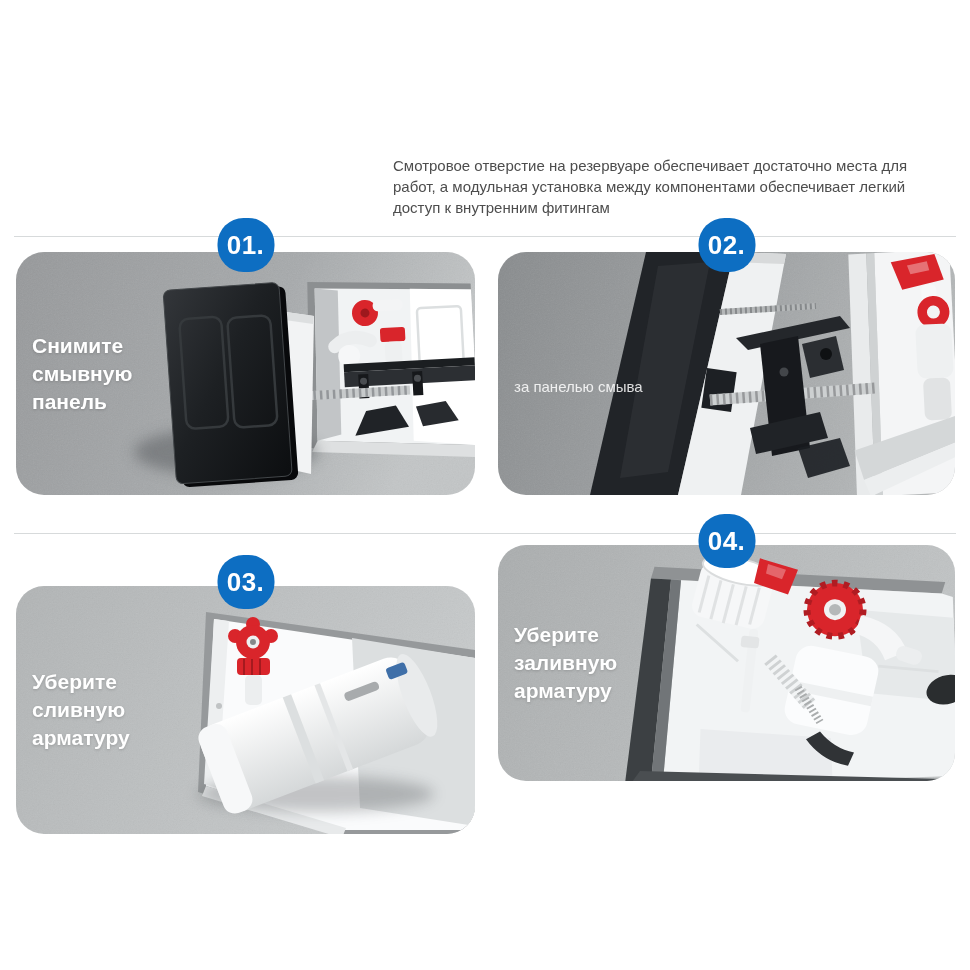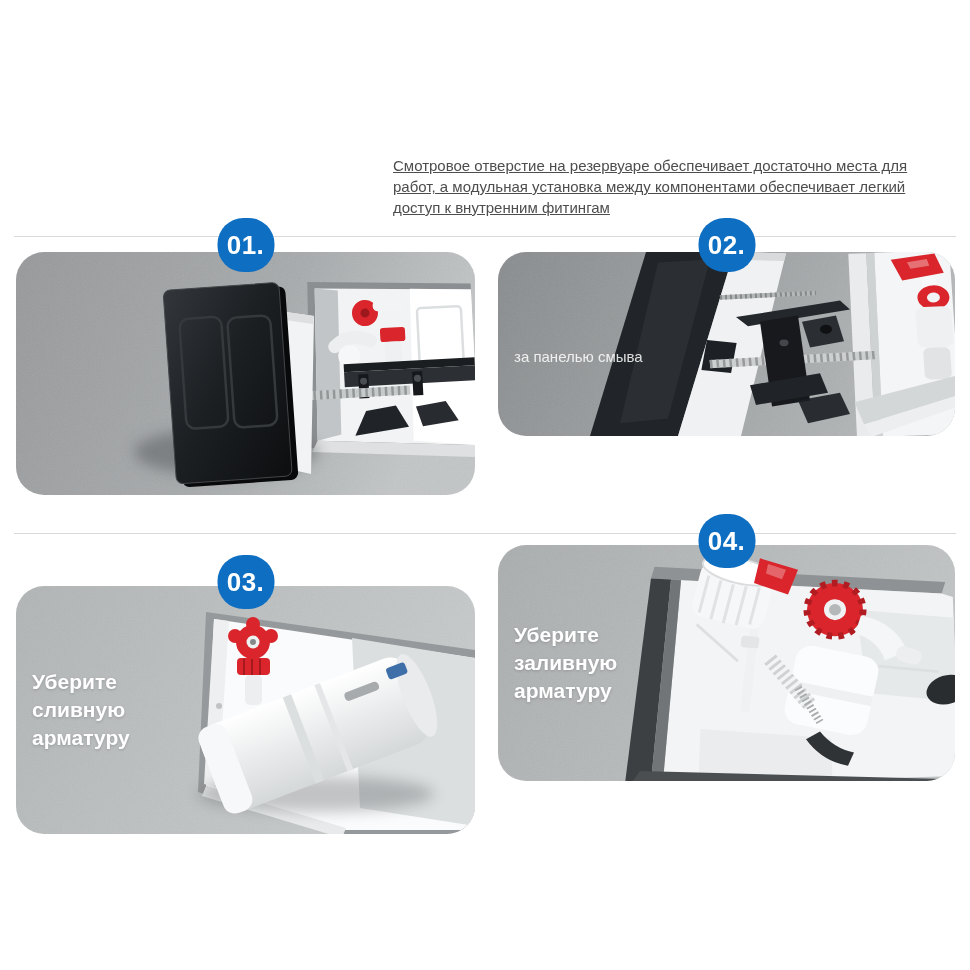--- a/index.html
+++ b/index.html
@@ -12,31 +12,30 @@
   .title{
     position:absolute;left:18px;top:141px;
     font-size:36px;font-weight:700;letter-spacing:1.2px;
     color:var(--title-text,#3a3a3a);
   }
   .intro{
     position:absolute;left:393px;top:140px;width:575px;
     font-size:15px;line-height:21px;
     color:var(--body-text,#4d4d4d);
     white-space:pre-line;
-    text-decoration:underline;
   }
   .divider{
     position:absolute;left:14px;width:942px;height:1px;
     background:var(--divider,#d7dadb);
   }
   .d1{top:236px}
   .d2{top:533px}
   .cell{position:absolute;border-radius:28px;}
   #cell1{left:16px;top:252px;width:459px;height:243px;}
-  #cell2{left:498px;top:252px;width:457px;height:184px;}
+  #cell2{left:498px;top:252px;width:457px;height:243px;}
   #cell3{left:16px;top:545px;width:459px;height:248px;margin-top:41px;}
   #cell4{left:498px;top:545px;width:457px;height:236px;}
   .photo{
     position:absolute;inset:0;border-radius:28px;overflow:hidden;
   }
   .photo svg{display:block;width:100%;height:100%;}
   .badge{
     position:absolute;left:50%;transform:translateX(-50%);top:-34px;
     width:57px;height:54px;border-radius:26px;
     background:var(--accent-blue,#0d6ec2);
@@ -135,20 +134,26 @@
         <polygon points="270,60 298,64 297,72 269,68" fill="#dddfe0"></polygon>
         <g transform="rotate(-4 214 136)">
           <rect x="160" y="38" width="116" height="194" rx="7" fill="#08090b"></rect>
           <rect x="154" y="34" width="116" height="194" rx="7" fill="url(#p1pl)"></rect>
           <rect x="154" y="34" width="116" height="194" rx="7" fill="none" stroke="#43474a" stroke-width="1"></rect>
           <rect x="168" y="64" width="42" height="110" rx="9" fill="none" stroke="#35393c" stroke-width="2.5"></rect>
           <rect x="216" y="66" width="43" height="110" rx="9" fill="none" stroke="#35393c" stroke-width="2.5"></rect>
         </g>
       </svg>
     </div>
+    <div class="caption-wrap">
+      <div class="caption">Снимите
+смывную
+панель</div>
+
+    </div>
   </section>
 
   <section class="cell" id="cell2">
     <div class="badge">02.</div>
     <div class="photo">
       <svg viewBox="0 0 457 243" preserveAspectRatio="none">
         <defs>
           <linearGradient id="p2w" x1="0" y1="0" x2="1" y2="0.2">
             <stop offset="0" stop-color="#898c8e"></stop>
               <stop offset="0.5" stop-color="#9da0a2"></stop>

